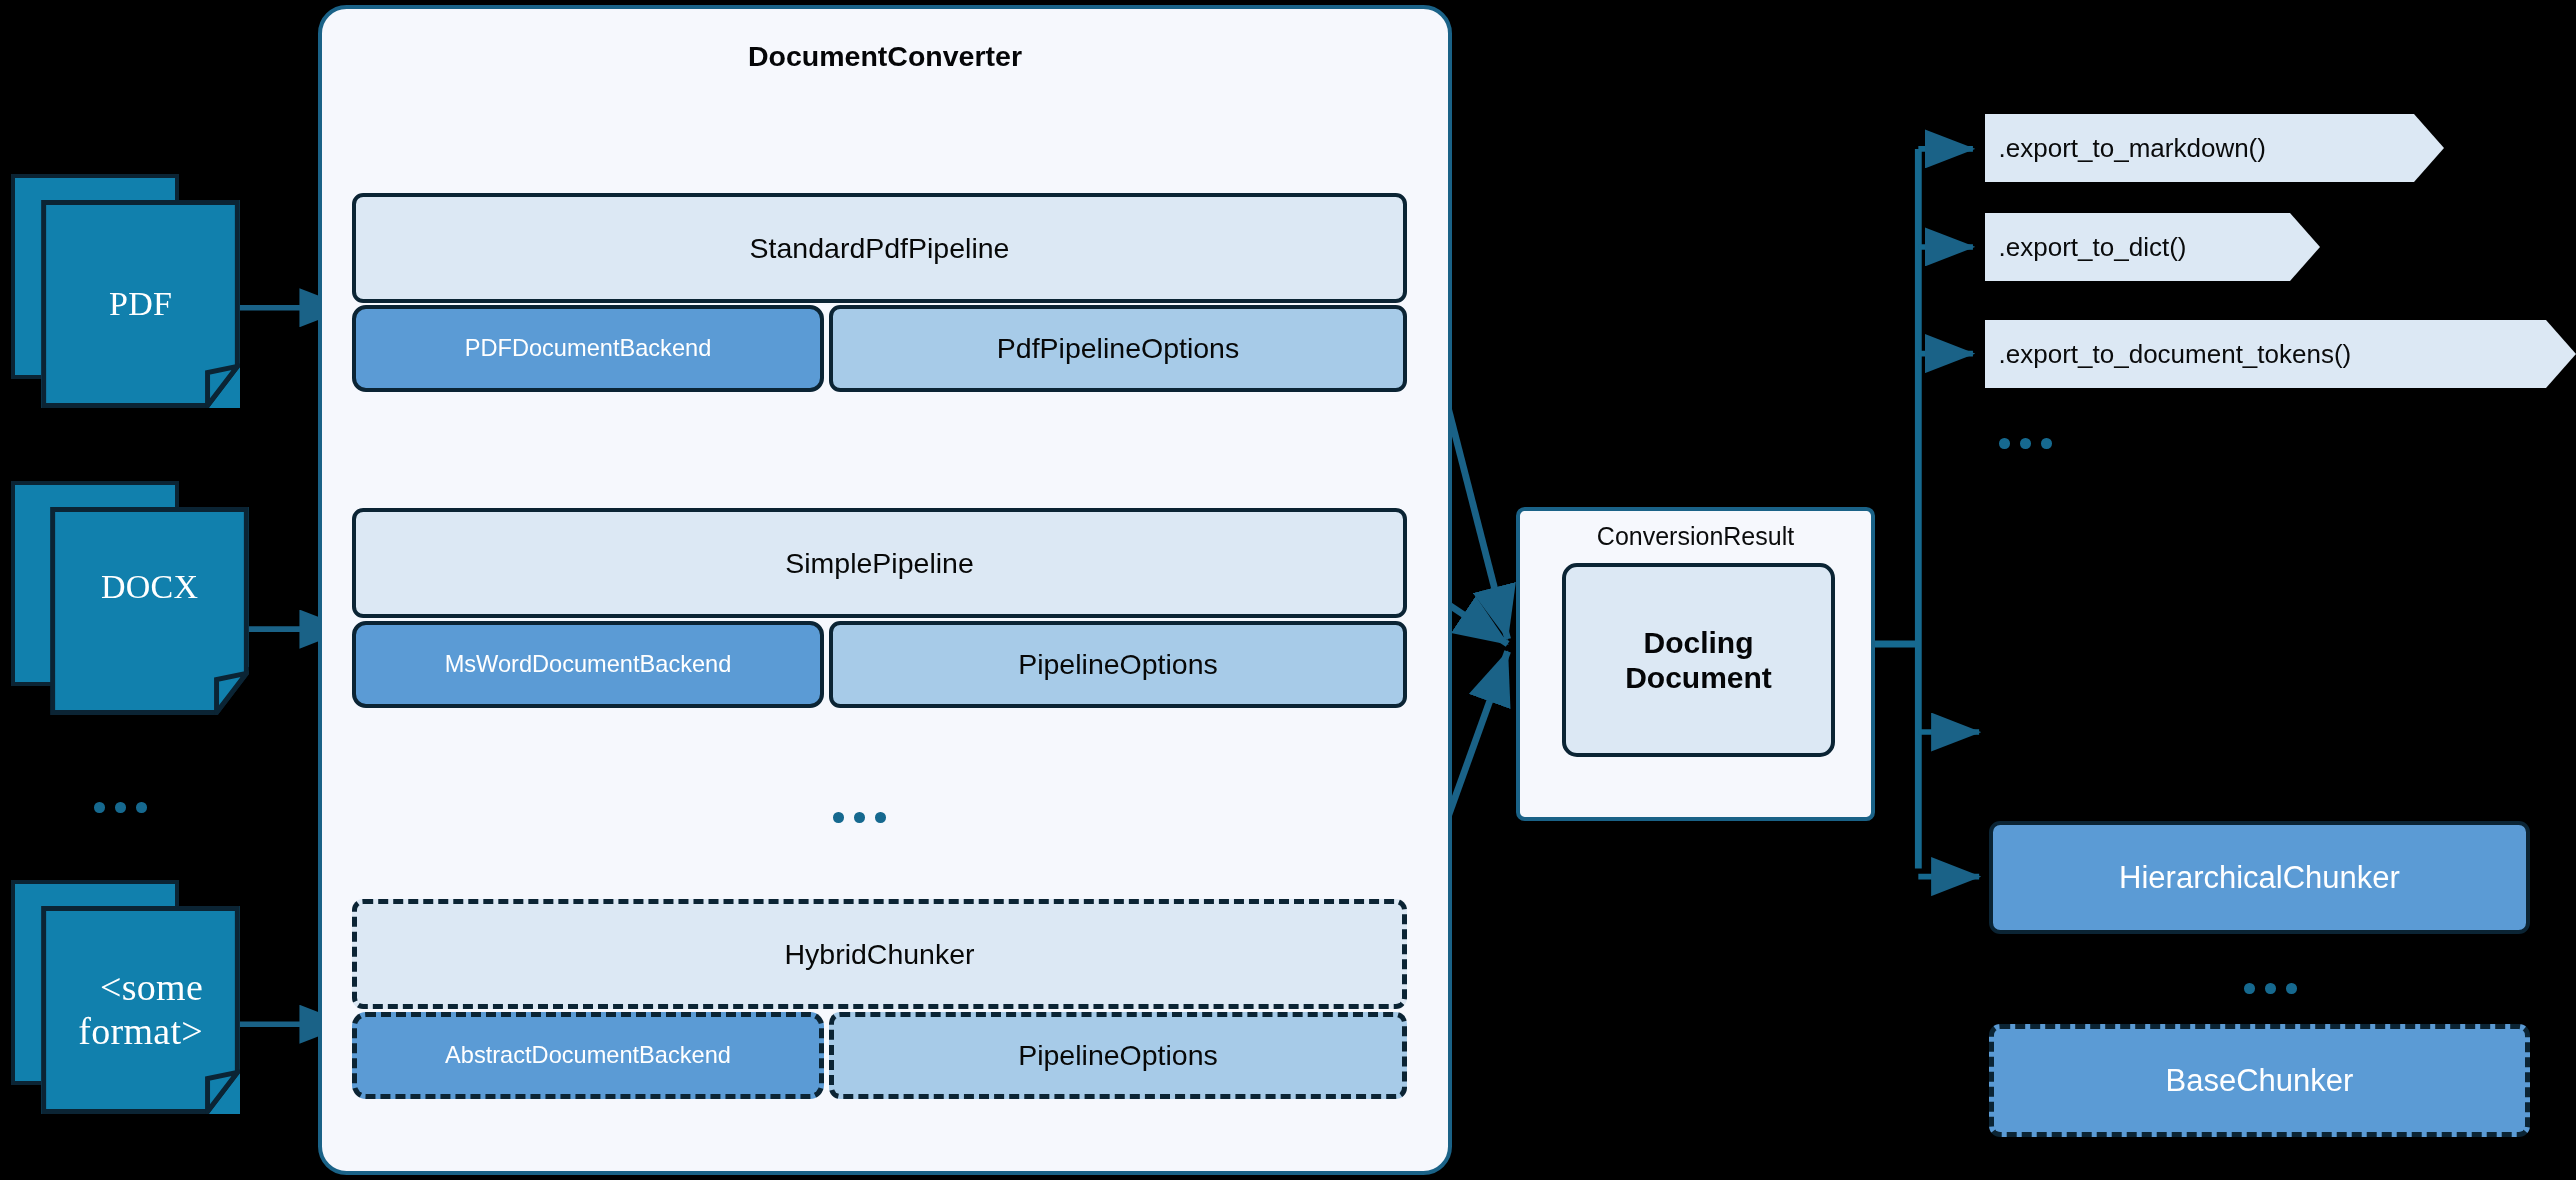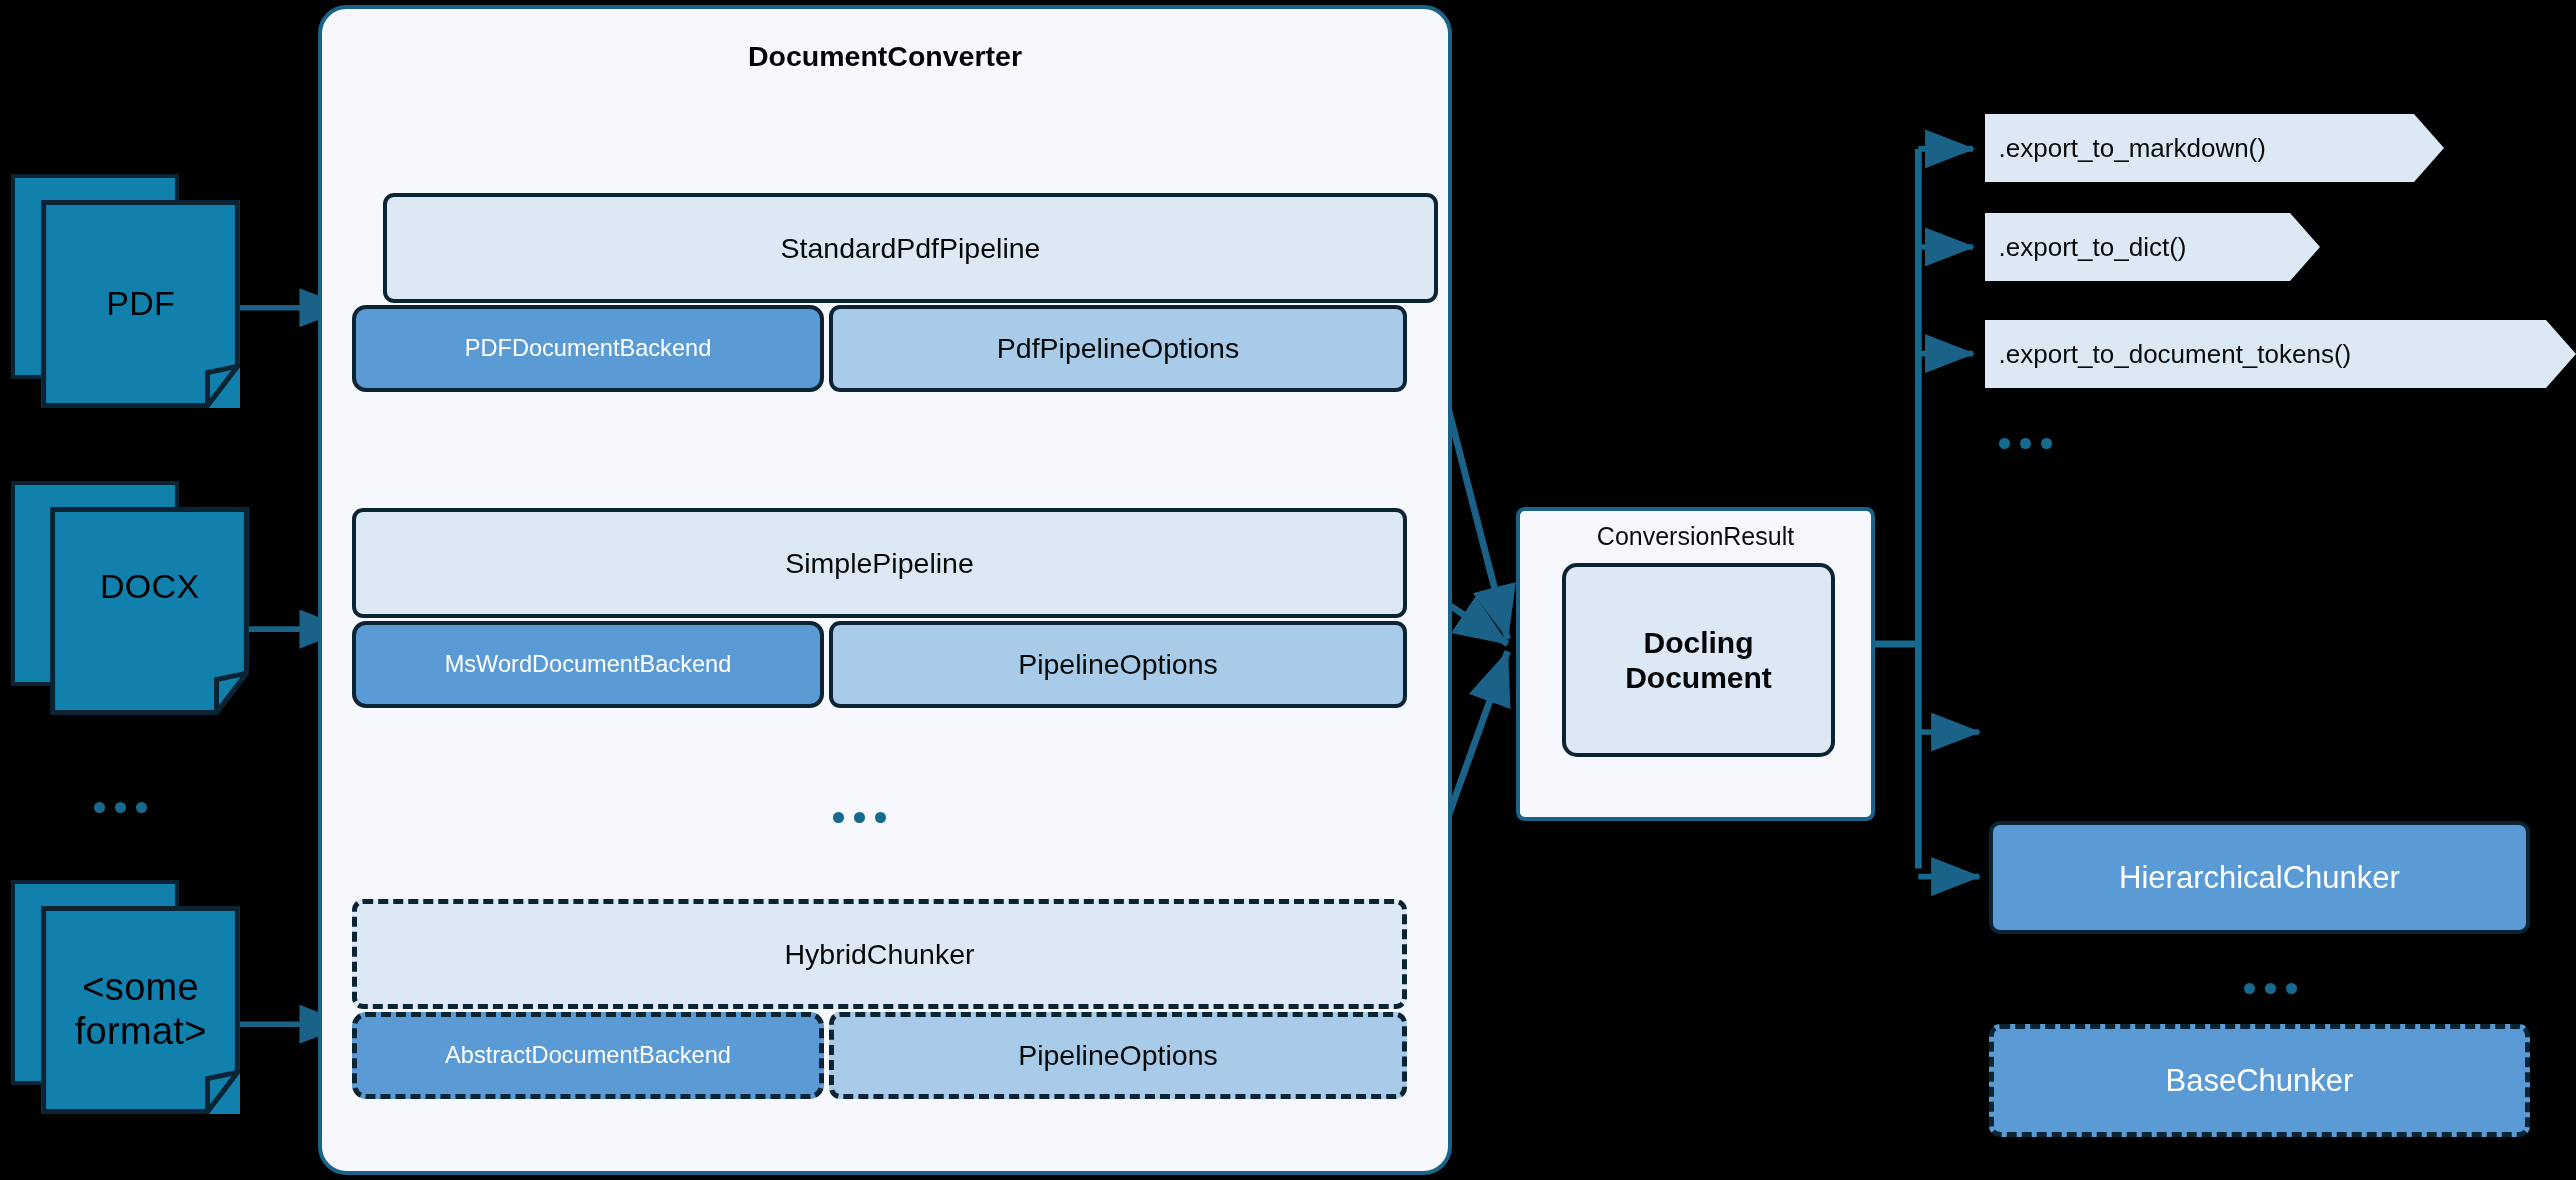--- a/index.html
+++ b/index.html
@@ -20,22 +20,22 @@
   }
   .doc-front{
     position:absolute;
     background:#1180ad;
     box-sizing:border-box;
     display:flex;align-items:center;justify-content:center;
   }
   .doc-front svg{position:absolute;left:0;top:0;}
   .doc-label{
     position:relative;z-index:3;
-    color:#000000;font-size:34px;line-height:1.15;
-    text-align:center;white-space:pre-line;letter-spacing:0.3px;
+    color:#ffffff;font-size:34px;line-height:1.15;
+    text-align:right;white-space:pre-line;letter-spacing:0.3px;font-family:Liberation Serif, serif;
   }
   .doc-label.small{font-size:38px;}
 
   
   #converter-panel{
     position:absolute;
     background:#f6f8fd;
     border:4.3px solid #1a6287;
     border-radius:28.5px;
     box-sizing:border-box;
@@ -202,21 +202,21 @@
       </svg>
       <span class="doc-label small">&lt;some
 format&gt;</span>
     </div>
   </div>
 
   <div id="converter-panel" style="left:318px;top:5px;width:1134px;height:1170px;">
 
     <div id="converter-title" style="top:31px;">DocumentConverter</div>
 
-    <div class="pipeline-head" style="left:30px;top:184px;width:1055px;height:110px;margin-left:31px;">StandardPdfPipeline</div>
+    <div class="pipeline-head" style="left:30px;top:184px;width:1055px;height:110px;">StandardPdfPipeline</div>
     <div class="backend-box" style="left:30px;top:296px;width:472px;height:87px;">PDFDocumentBackend</div>
     <div class="options-box" style="left:507px;top:296px;width:578px;height:87px;">PdfPipelineOptions</div>
 
     <div class="pipeline-head" style="left:30px;top:499px;width:1055px;height:110px;">SimplePipeline</div>
     <div class="backend-box" style="left:30px;top:612px;width:472px;height:87px;">MsWordDocumentBackend</div>
     <div class="options-box" style="left:507px;top:612px;width:578px;height:87px;">PipelineOptions</div>
 
     <div class="ellipsis" style="left:511px;top:803px;">
       <i></i>
         <i></i>

